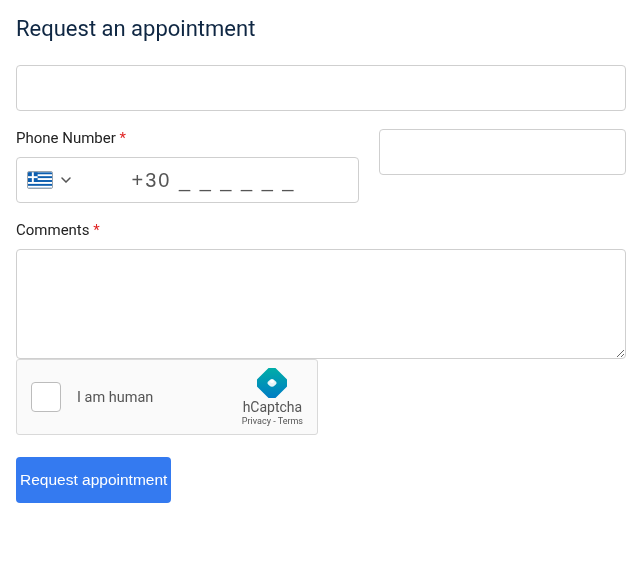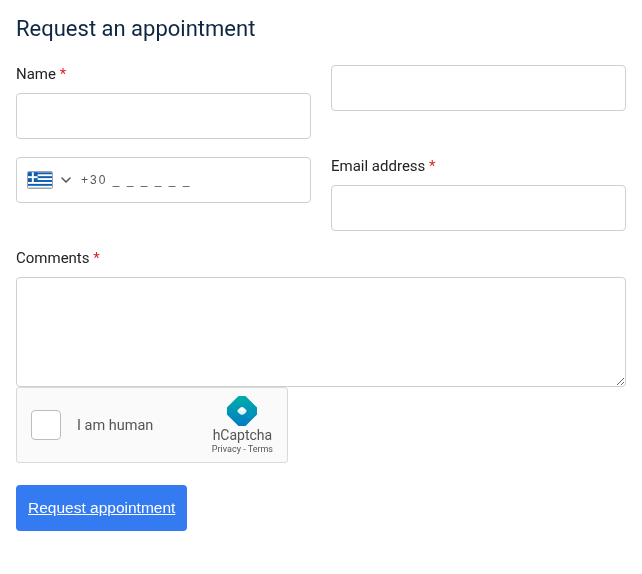--- a/index.html
+++ b/index.html
@@ -57,30 +57,31 @@
     height: 18px;
     border: 1px solid #9aa4ad;
     border-radius: 2px;
     overflow: hidden;
     flex: none;
   }
   .chevron { color: #555; display: inline-flex; align-items: center; }
   .phone-input {
     border: none;
     outline: none;
-    font-size: 12px;
+    font-size: 20px;
     flex: 1;
     min-width: 0;
     background: transparent;
     color: #555;
+    text-align: center;
   }
   .phone-input::placeholder { color: #555; letter-spacing: 2px; }
 
   .captcha {
-    width: 272px;
+    width: 302px;
     height: 76px;
     border: 1px solid #d9d9d9;
     border-radius: 3px;
     background: #fafafa;
     display: flex;
     align-items: center;
     padding: 0 14px;
     margin-bottom: 22px;
     position: relative;
   }
@@ -110,46 +111,42 @@
   .captcha-brand { font-size: 14px; color: #555; }
   .captcha-links { font-size: 9px; color: #555; }
 
   .submit {
     display: inline-block;
     background: #347af0;
     color: #fff;
     border: none;
     border-radius: 4px;
     font-size: 15.5px;
-    padding: 14px 12px;
+    padding: 14px 4px;
     cursor: pointer;
-    text-decoration: underline;
   }
 </style>
 </head>
 <body>
 
 
 
 <h2 class="title">Request an appointment</h2>
 
 <div class="row">
   <div class="col field">
-    <div class="label">
-      <span>Name </span><span class="req">*</span>
-    </div>
-    <input class="input" type="text" value="" style="">
-  </div>
-  <div class="col field">
     <input class="input" type="text" value="" style="">
   </div>
 </div>
 
 <div class="row">
   <div class="col field">
+    <div class="label">
+      <span>Phone Number </span><span class="req">*</span>
+    </div>
     <div class="phone-wrap">
       <span class="flag">
         <svg viewBox="0 0 27 18" width="26" height="18">
           <rect width="27" height="18" fill="#fff"></rect>
           <rect y="0" width="27" height="2" fill="#0d5eaf"></rect>
           <rect y="4" width="27" height="2" fill="#0d5eaf"></rect>
           <rect y="8" width="27" height="2" fill="#0d5eaf"></rect>
           <rect y="12" width="27" height="2" fill="#0d5eaf"></rect>
           <rect y="16" width="27" height="2" fill="#0d5eaf"></rect>
           <rect x="0" y="0" width="10" height="10" fill="#0d5eaf"></rect>
@@ -159,23 +156,20 @@
       </span>
       <span class="chevron">
         <svg width="10" height="6" viewBox="0 0 10 6">
             <path d="M1 1l4 4 4-4" stroke="#555" stroke-width="1.5" fill="none" stroke-linecap="round"></path>
           </svg>
       </span>
       <input class="phone-input" type="tel" placeholder="+30 _ _ _ _ _ _" style="">
     </div>
   </div>
   <div class="col field">
-    <div class="label">
-      <span>Email address </span><span class="req">*</span>
-    </div>
     <input class="input" type="text" value="" style="">
   </div>
 </div>
 
 <div class="field" style="">
   <div class="label">
     <span>Comments </span><span class="req">*</span>
   </div>
   <textarea class="textarea" style=""></textarea>
 </div>

